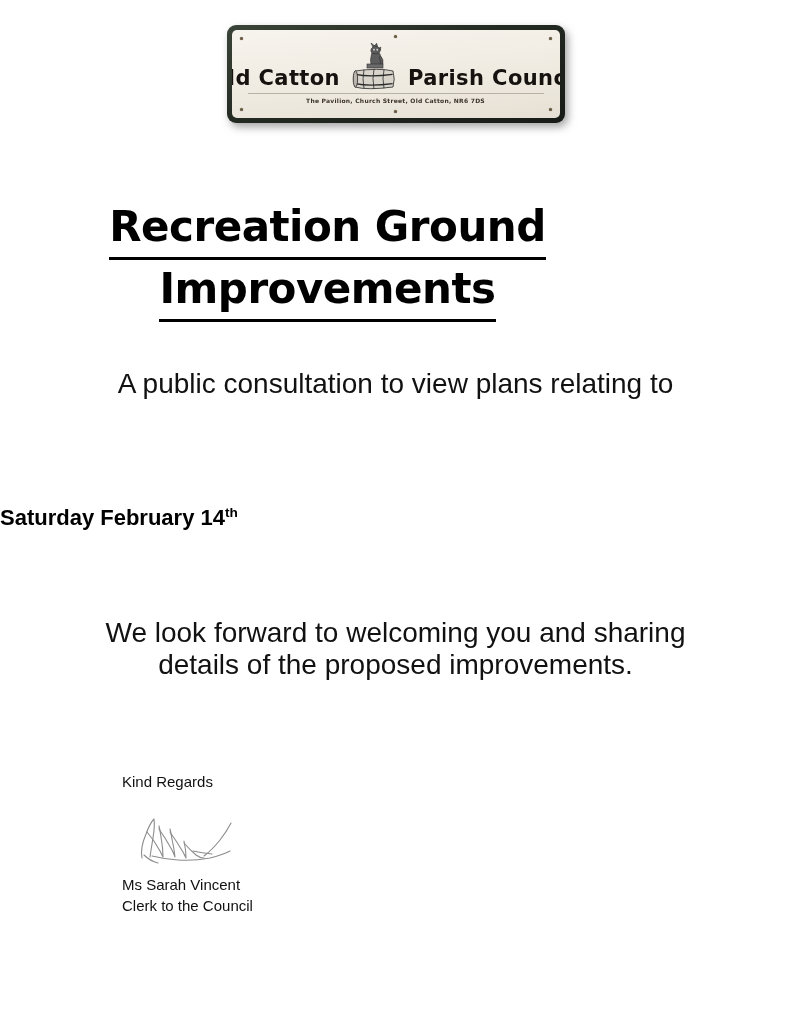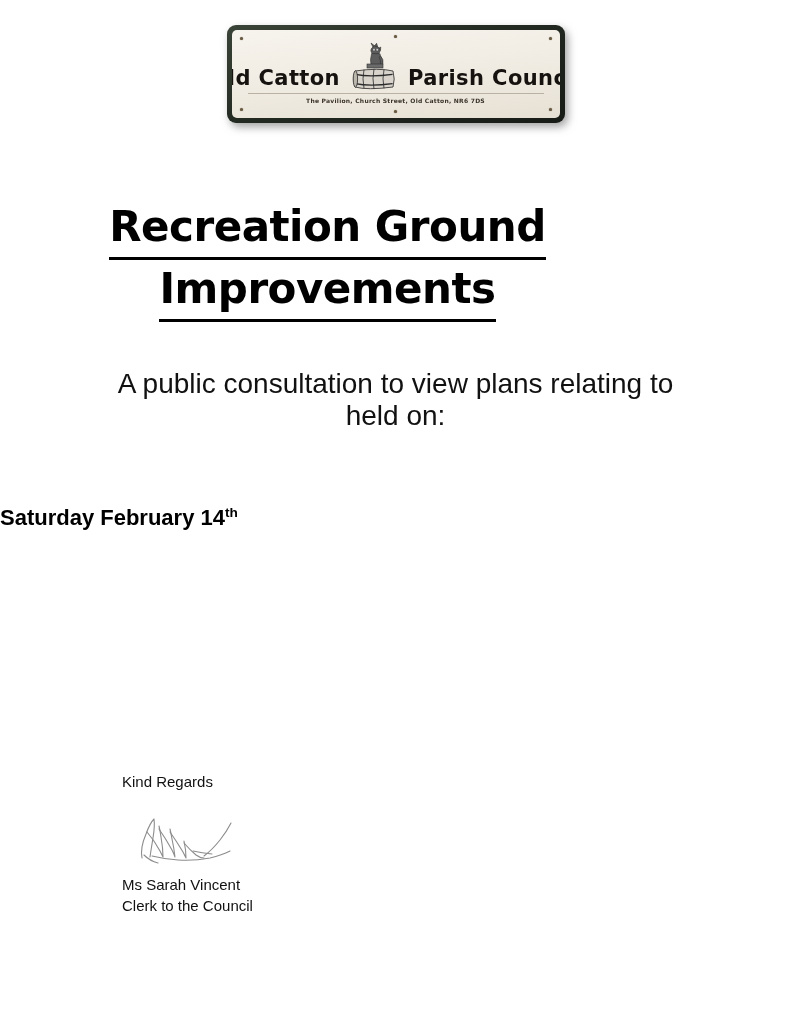--- a/index.html
+++ b/index.html
@@ -254,27 +254,30 @@
     <div class="title-line">
       <span class="u">Recreation Ground</span>
     </div>
     <div class="title-line">
       <span class="u">Improvements</span>
     </div>
   </div>
 
   <div class="para para-intro">
     <span class="pline">A public consultation to view plans relating to</span>
-    <span class="pline">held on:</span>
   </div>
 
   <div class="datetime">
     <span class="dline"><span>Saturday February 14</span><sup>th</sup></span>
   </div>
 
+  <div class="para para-closing">
+    <span class="pline">We look forward to welcoming you and sharing</span>
+    <span class="pline">details of the proposed improvements.</span>
+  </div>
 
   <div class="signoff">
     <p class="signoff-greeting">Kind Regards</p>
 
     <svg class="signature-img" viewBox="0 0 122 56">
       <g fill="none" stroke="#8c8c8c" stroke-width="1.1" stroke-linecap="round" stroke-linejoin="round">
         <path d="M12 48 Q10 38 16 24 Q20 13 24 9 Q25 16 23 28 Q21 40 20 47"></path>
         <path d="M17 22 Q24 30 30 41 Q32 45 33 47 Q33 38 31 27 Q30 20 29 16"></path>
         <path d="M29 19 Q36 29 42 40 Q44 44 45 47 Q44 38 42 29 Q41 23 40 19"></path>
         <path d="M40 22 Q47 32 53 42 Q55 46 56 48 Q56 40 54 31"></path>

